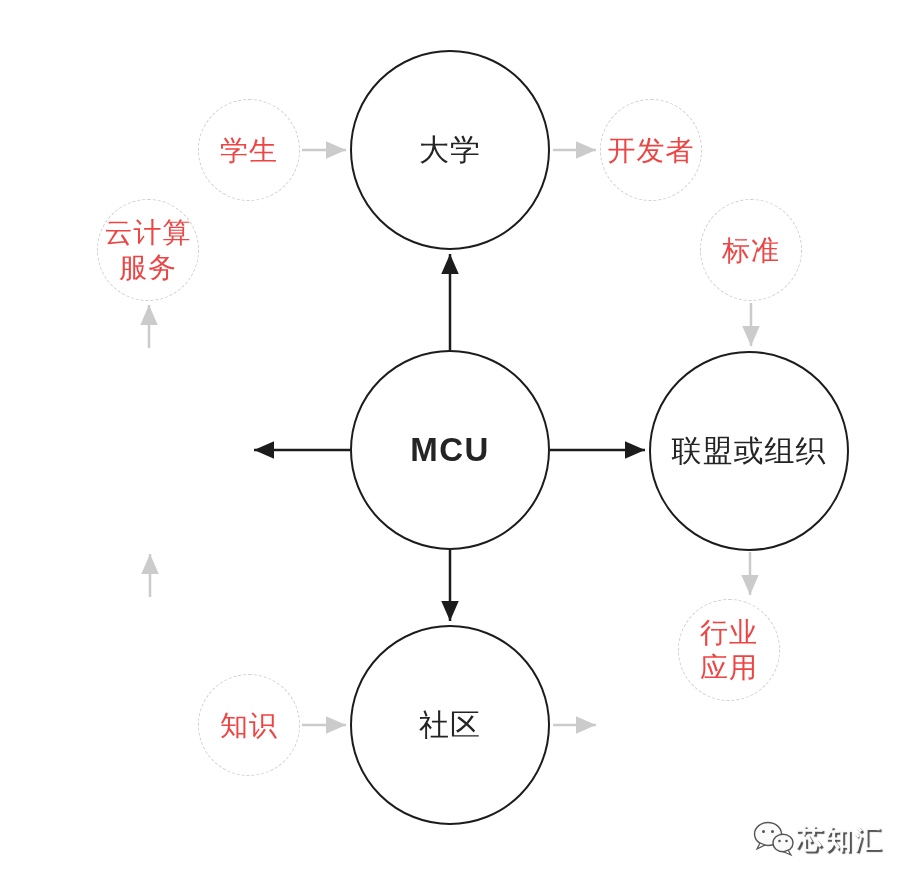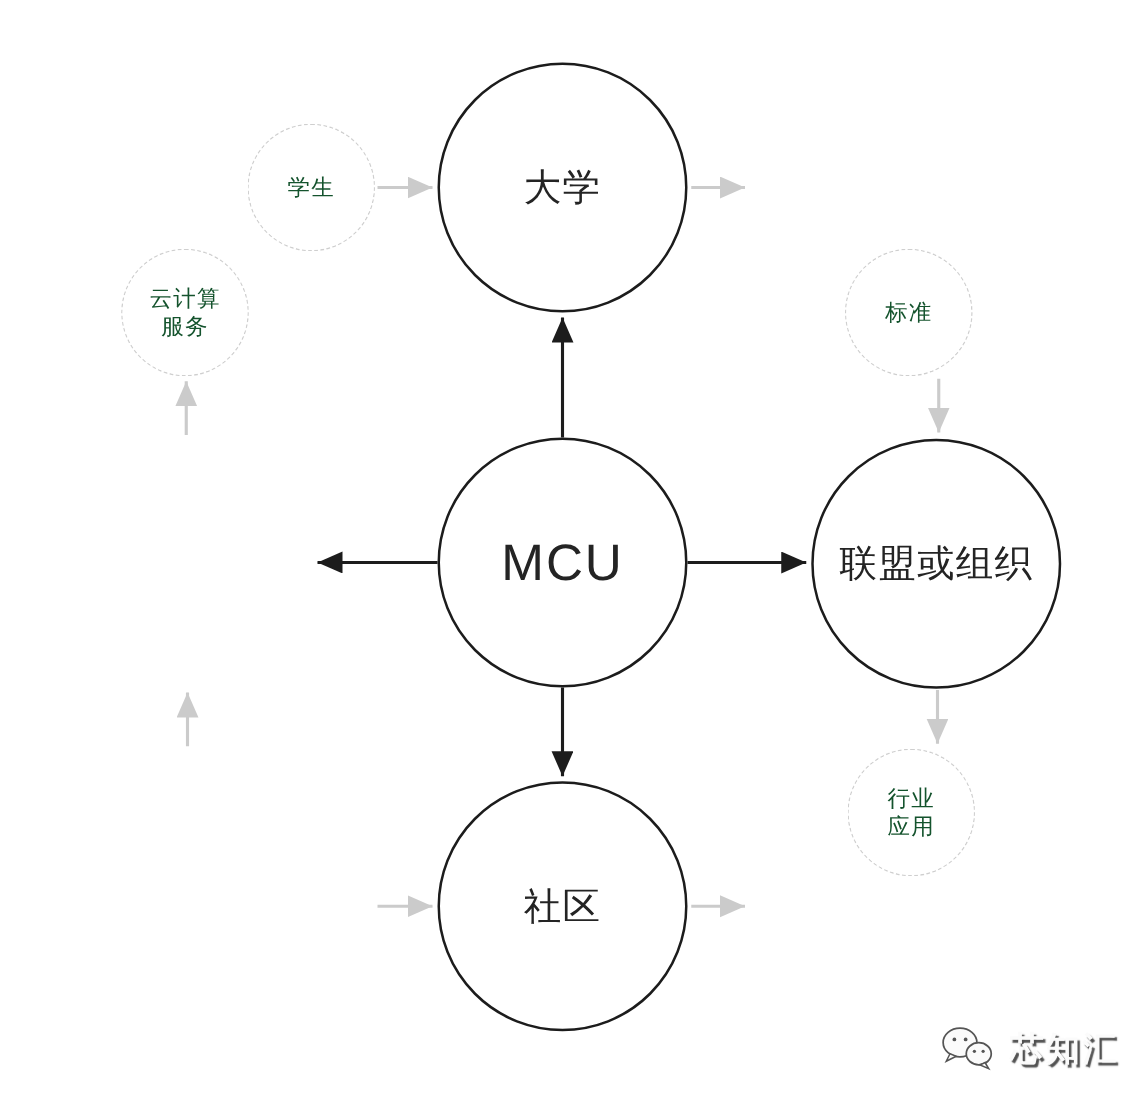--- a/index.html
+++ b/index.html
@@ -10,29 +10,29 @@
   .arrows{position:absolute;left:0;top:0;pointer-events:none;}
   .node{
     position:absolute;border-radius:50%;background:#ffffff;
     display:flex;align-items:center;justify-content:center;text-align:center;
     box-sizing:border-box;
   }
   .main{
     width:200px;height:200px;border:2.5px solid #1c1c1c;
     color:#242424;font-size:30px;letter-spacing:1px;text-align:center;
   }
-  .center-node{font-weight:normal;font-size:41px;letter-spacing:1.5px;}
+  .center-node{font-weight:bold;font-size:33px;letter-spacing:1.5px;}
   .sat{
     width:102px;height:102px;border:1px dashed #cfcfcf;
-    color:#14532d;font-size:18px;line-height:1.25;letter-spacing:1px;
+    color:#ef4444;font-size:28px;line-height:1.25;letter-spacing:1px;
   }
   .lbl{display:block;}
   .watermark{
     position:absolute;left:752px;top:816px;height:46px;
-    display:flex;align-items:center;gap:12px;
+    display:flex;align-items:center;gap:0;
   }
   .watermark .wm-text{
     font-size:27px;font-weight:bold;letter-spacing:2px;
     color:#fbfbfb;
     text-shadow:2px 2px 1px #4f4f4f;
     white-space:nowrap;
   }
 </style>
 </head>
 <body>
@@ -78,40 +78,46 @@
   </div>
 
   <div class="node main" style="left:350px;top:625px">
     <span class="lbl">社区</span>
   </div>
 
   <div class="node sat" style="left:198px;top:99px">
     <span class="lbl">学生</span>
   </div>
 
+  <div class="node sat" style="left:600px;top:99px">
+    <span class="lbl">开发者</span>
+  </div>
 
   <div class="node sat" style="left:97px;top:199px">
     <span>
       <span class="lbl">云计算</span>
       <span class="lbl">服务</span>
     </span>
   </div>
 
-  <div class="node sat" style="left:676px;top:199px">
+  <div class="node sat" style="left:700px;top:199px">
     <span class="lbl">标准</span>
   </div>
 
 
   <div class="node sat" style="left:678px;top:599px">
     <span>
       <span class="lbl">行业</span>
       <span class="lbl">应用</span>
     </span>
   </div>
 
+  <div class="node sat" style="left:198px;top:674px">
+    <span class="lbl">知识</span>
+  </div>
 
 
   <div class="watermark">
     <svg width="44" height="40" viewBox="0 0 44 40">
       <ellipse cx="16" cy="15" rx="13.5" ry="11.5" fill="#fbfbfb" stroke="#555555" stroke-width="1.4"></ellipse>
       <path d="M8 24 L5 30 L13 26 Z" fill="#fbfbfb" stroke="#555555" stroke-width="1.2"></path>
       <circle cx="11.5" cy="12.5" r="1.5" fill="#555555"></circle>
       <circle cx="20.5" cy="12.5" r="1.5" fill="#555555"></circle>
       <ellipse cx="31" cy="24" rx="10" ry="8.8" fill="#fbfbfb" stroke="#555555" stroke-width="1.4"></ellipse>
       <path d="M36 31 L39 36 L32 33 Z" fill="#fbfbfb" stroke="#555555" stroke-width="1.2"></path>

